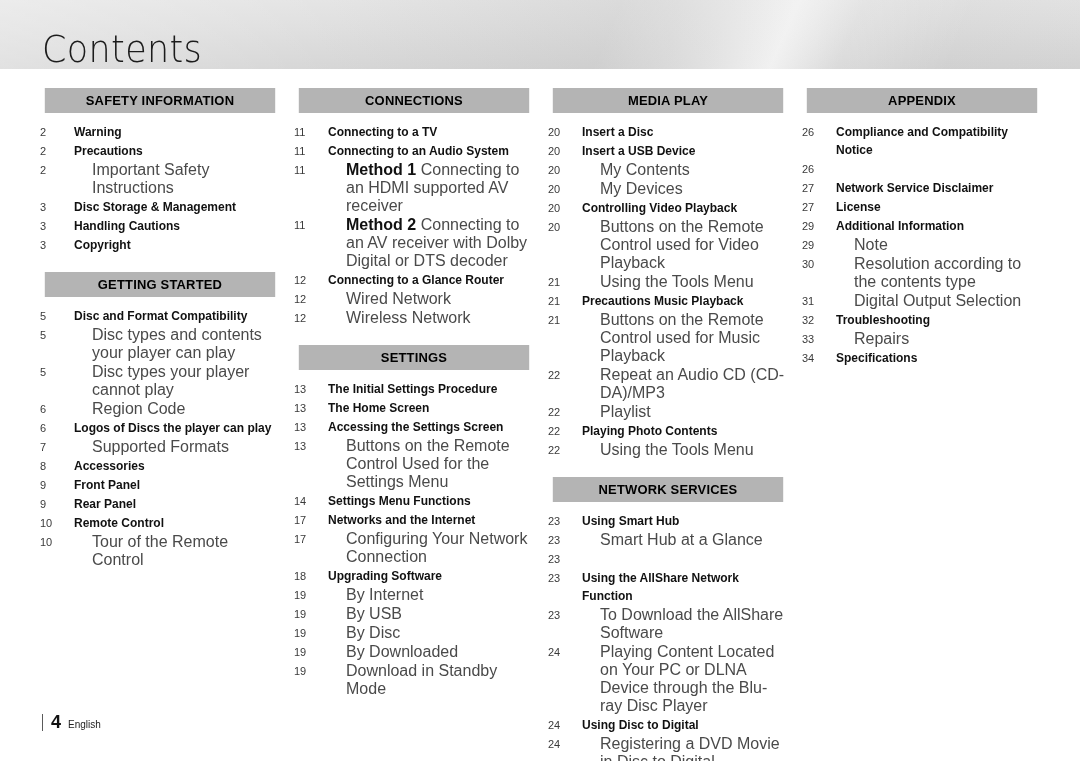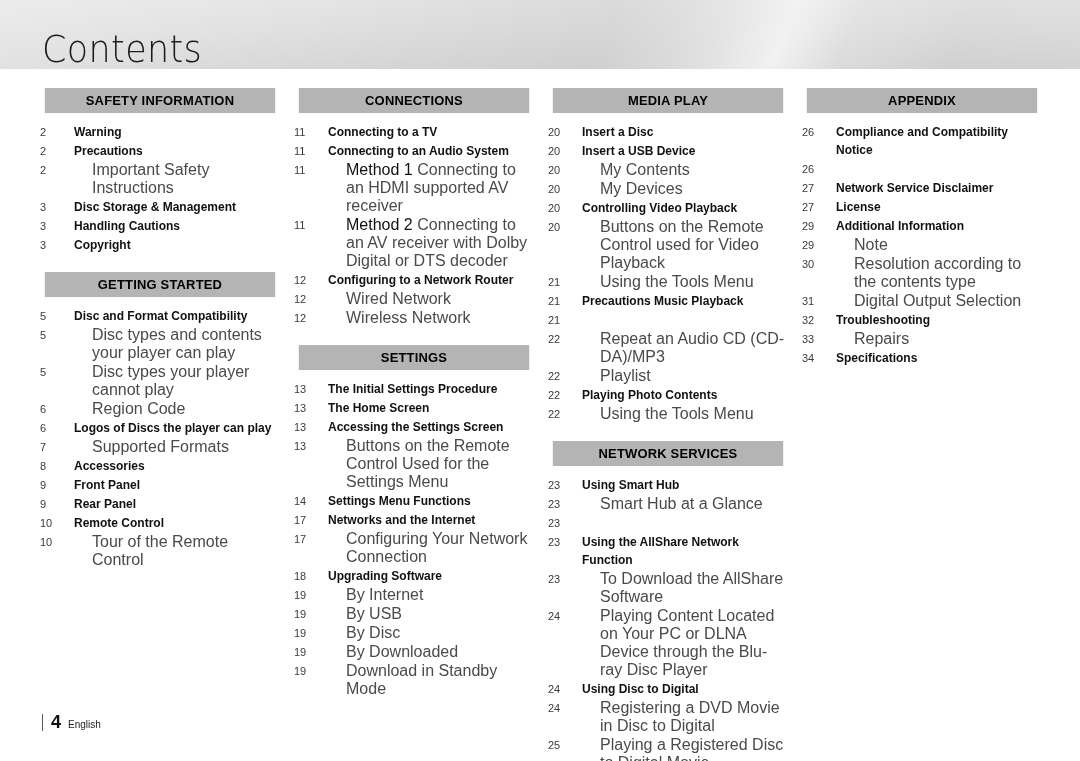--- a/index.html
+++ b/index.html
@@ -113,21 +113,21 @@
     padding-left: 0px;
   }
   .entry.lvl2 .lbl {
     font-size: 16px;
     font-weight: normal;
     color: #4a4a4a;
     padding-left: 18px;
   }
   .entry .lbl b {
     color: #111111;
-    font-weight: normal;
+    font-weight: bold;
     margin-top: 10px;
   }
 
   
   #footer {
     position: absolute;
     left: 42px;
     bottom: 28px;
     display: flex;
     align-items: baseline;
@@ -252,21 +252,21 @@
         <div class="entry lvl2">
           <span class="pg">11</span>
           <span class="lbl"><b>Method 1</b> <span>Connecting to an HDMI supported AV receiver</span></span>
         </div>
         <div class="entry lvl2">
           <span class="pg">11</span>
           <span class="lbl"><b>Method 2</b> <span>Connecting to an AV receiver with Dolby Digital or DTS decoder</span></span>
         </div>
         <div class="entry lvl1">
           <span class="pg">12</span>
-          <span class="lbl">Configuring to a Network Router</span>
+          <span class="lbl">Connecting to a Glance Router</span>
         </div>
         <div class="entry lvl2">
           <span class="pg">12</span>
           <span class="lbl">Wired Network</span>
         </div>
         <div class="entry lvl2">
           <span class="pg">12</span>
           <span class="lbl">Wireless Network</span>
         </div>
       </div>
@@ -356,20 +356,21 @@
         <div class="entry lvl2">
           <span class="pg">21</span>
           <span class="lbl">Using the Tools Menu</span>
         </div>
         <div class="entry lvl1">
           <span class="pg">21</span>
           <span class="lbl">Precautions Music Playback</span>
         </div>
         <div class="entry lvl2">
           <span class="pg">21</span>
+          <span class="lbl">Buttons on the Remote Control used for Music Playback</span>
         </div>
         <div class="entry lvl2">
           <span class="pg">22</span>
           <span class="lbl">Repeat an Audio CD (CD-DA)/MP3</span>
         </div>
         <div class="entry lvl2">
           <span class="pg">22</span>
           <span class="lbl">Playlist</span>
         </div>
         <div class="entry lvl1">

